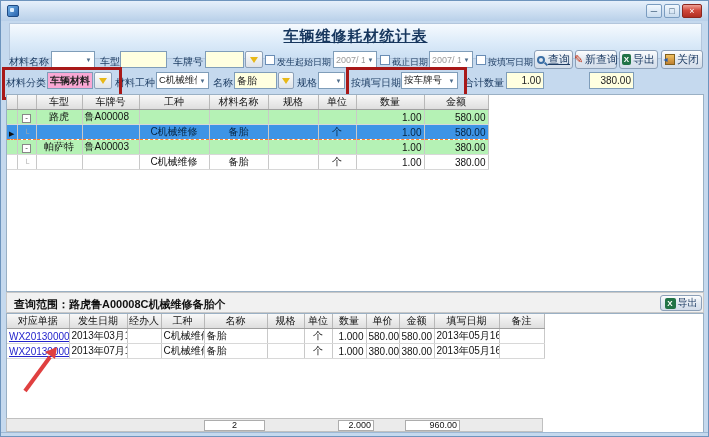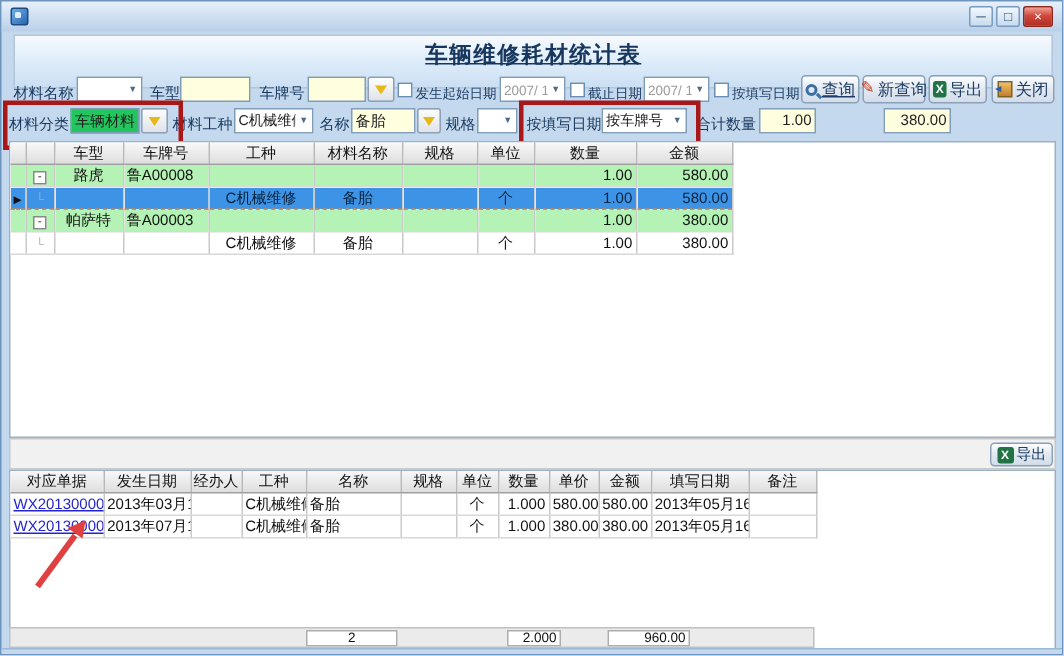--- a/index.html
+++ b/index.html
@@ -25,21 +25,21 @@
   #banner{left:8px;top:22px;width:693px;height:36px;box-sizing:border-box;
     background:linear-gradient(180deg,#f6fafe 0%,#dcebf9 55%,#cbdff3 100%);
     border:1px solid #b3c6dc;text-align:center;}
   #banner span{display:inline-block;margin-top:3px;font-size:15px;font-weight:bold;
     color:#17375e;text-decoration:underline;letter-spacing:1px;}
   
   .lbl{font-size:10px;color:#17375e;white-space:nowrap;}
   .lbl9{font-size:9px;color:#17375e;white-space:nowrap;}
   .inp{height:17px;box-sizing:border-box;border:1px solid #7f9db9;background:#ffffe0;
     font-family:"Liberation Sans",sans-serif;font-size:10px;padding:0 2px;color:#222;}
-  .inp.white{background:#22c55e;}
+  .inp.white{background:#f9a8d4;font-weight:bold;}
   .inp.num{text-align:right;}
   .combo{height:17px;box-sizing:border-box;border:1px solid #7f9db9;background:#fff;
     font-size:9.5px;color:#222;display:flex;align-items:center;padding-left:2px;}
   .combo .val{flex:1;overflow:hidden;white-space:nowrap;}
   .combo .arr{width:11px;text-align:center;font-size:6px;color:#4d6b8a;}
   .combo.gray .val{color:#9b9b9b;font-size:9px;}
   .cb{width:10px;height:10px;box-sizing:border-box;background:#fff;border:1px solid #6a8db5;}
   .browse{height:17px;box-sizing:border-box;border:1px solid #8ca0b8;border-radius:2px;
     background:linear-gradient(180deg,#fdfdfb,#dfe3e9);display:flex;align-items:center;justify-content:center;}
   .funnel{width:0;height:0;border-left:4px solid transparent;border-right:4px solid transparent;
@@ -257,20 +257,21 @@
         <td class="ta-c"></td>
         <td class="ta-c">个</td>
         <td class="ta-r">1.00</td>
         <td class="ta-r">380.00</td>
       </tr>
     </tbody>
       </table>
   </div>
 
   <div id="scope-bar" class="abs">
+    <div id="scope-text">查询范围：路虎鲁A00008C机械维修备胎个</div>
     <div class="btn btn-sm" style="position:absolute;left:653px;top:2px;width:42px;">
       <span class="ic-excel">X</span>
       <span>导出</span>
     </div>
   </div>
 
   <div class="abs panel" style="left:5px;top:312px;width:698px;height:148px;">
     <table class="grid" id="result-grid" style="width:537px;">
       <colgroup>
         <col style="width:62px">

